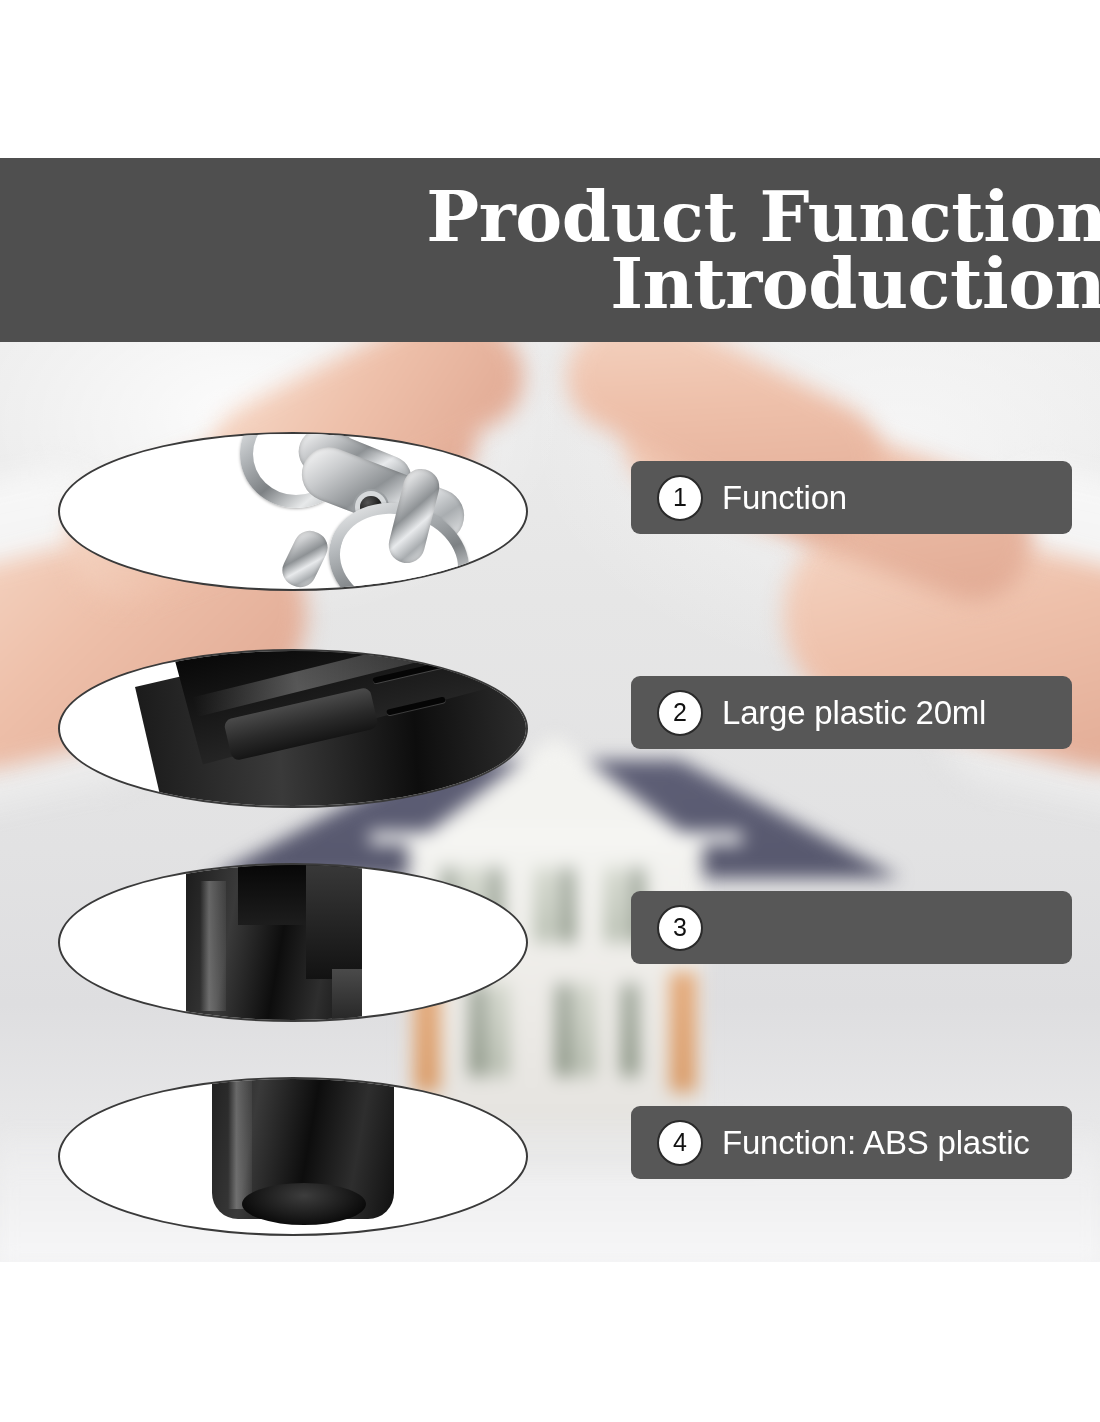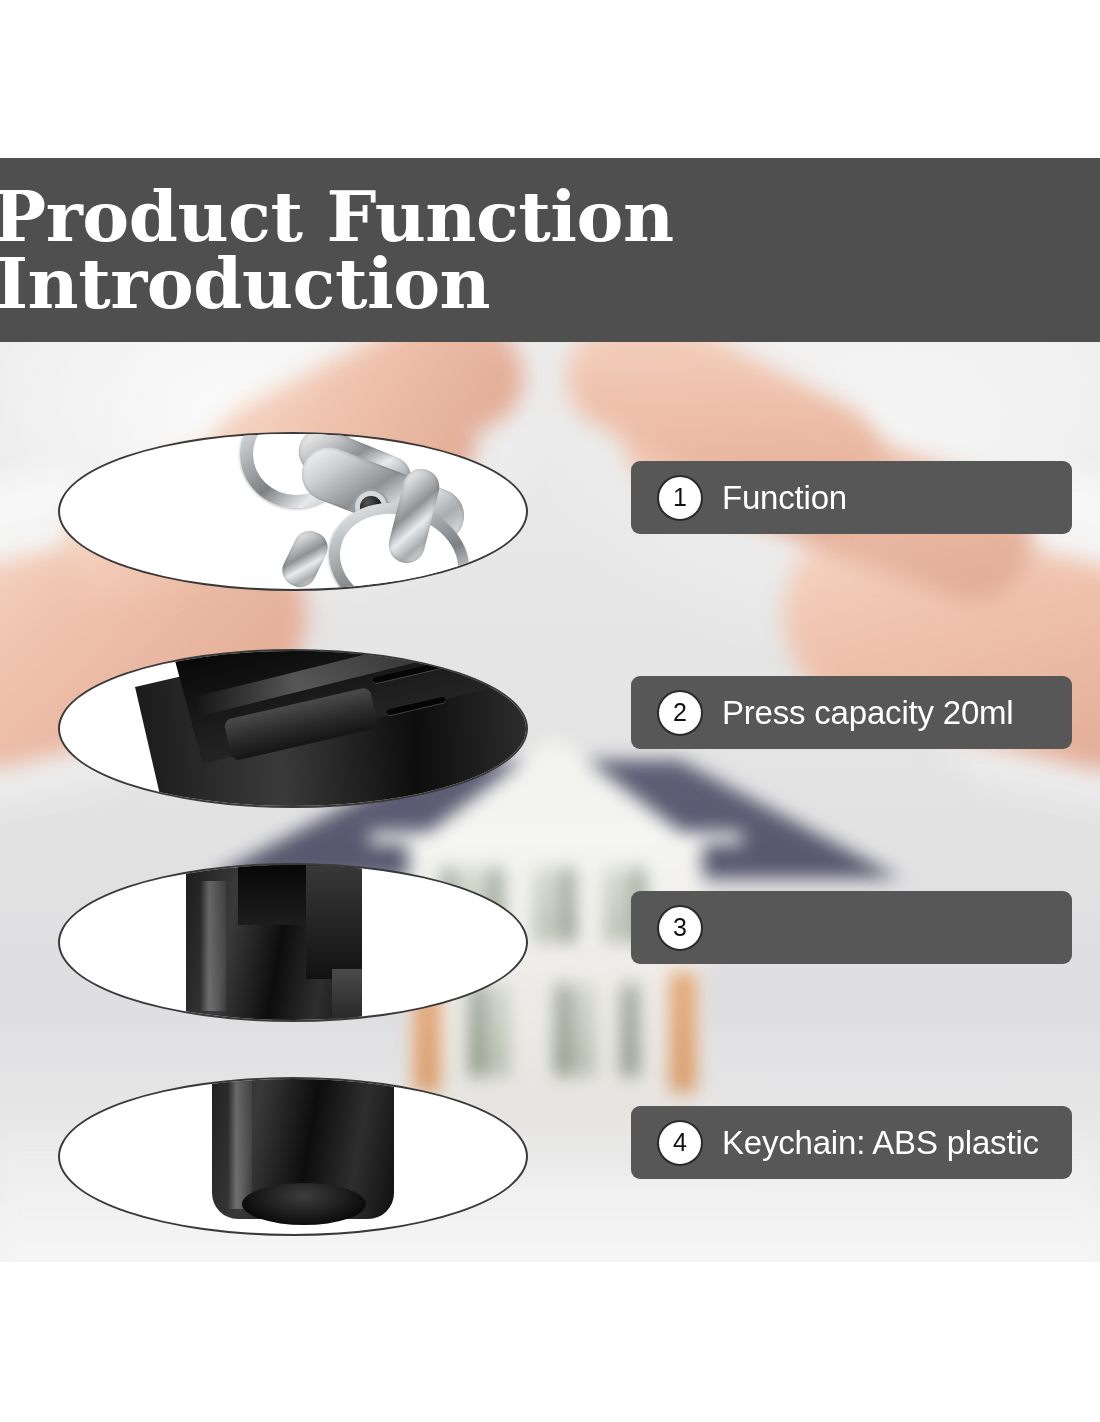--- a/index.html
+++ b/index.html
@@ -21,21 +21,21 @@
   
   .title-banner {
     position: absolute;
     left: 0;
     top: 158px;
     width: 1100px;
     height: 184px;
     background: #4f4f4f;
     display: flex;
     flex-direction: column;
-    align-items: flex-start;
+    align-items: flex-end;
     justify-content: center;
     box-sizing: border-box;
     padding-top: 2px;
   }
   .title-line {
     color: #ffffff;
     font-family: "DejaVu Serif", "Liberation Serif", serif;
     font-weight: bold;
     font-size: 69px;
     line-height: 0.97;
@@ -379,25 +379,25 @@
 
   </div>
 
   <div class="label-box" style="top:461px;">
     <div class="num-circle">1</div>
     <div class="label-text">Function</div>
   </div>
 
   <div class="label-box" style="top:676px;">
     <div class="num-circle">2</div>
-    <div class="label-text">Press capacity 20ml</div>
+    <div class="label-text">Large plastic 20ml</div>
   </div>
 
   <div class="label-box" style="top:891px;">
     <div class="num-circle">3</div>
   </div>
 
   <div class="label-box" style="top:1106px;">
     <div class="num-circle">4</div>
-    <div class="label-text">Keychain: ABS plastic</div>
+    <div class="label-text">Function: ABS plastic</div>
   </div>
 
 </div>
 
 </body></html>

